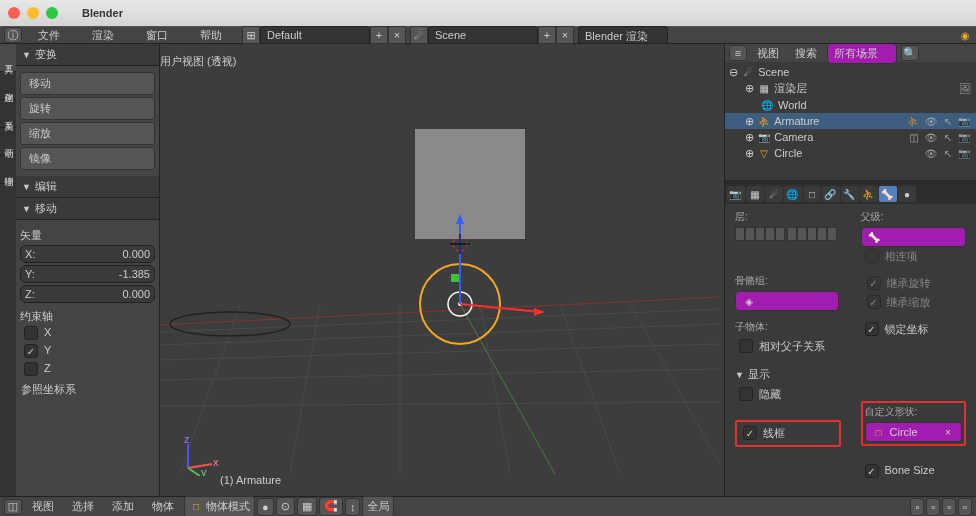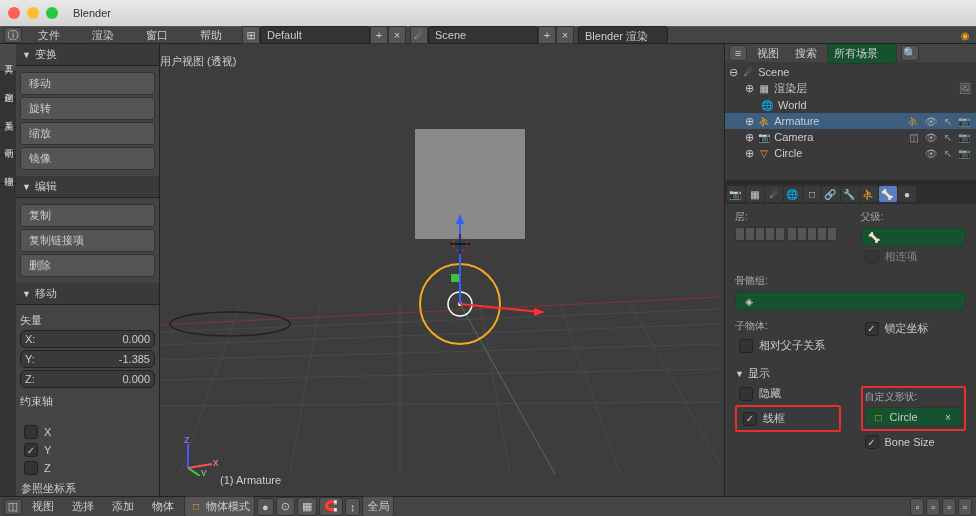--- a/index.html
+++ b/index.html
@@ -2,42 +2,42 @@
 <html><head>
 <meta charset="utf-8">
 <style>
 *{margin:0;padding:0;box-sizing:border-box;font-family:sans-serif;font-size:11px;color:#ccc;-webkit-user-select:none;user-select:none}
 body{background:#393939;width:976px;height:516px;overflow:hidden;position:relative}
 .titlebar{height:26px;background:linear-gradient(#e8e8e8,#d4d4d4);display:flex;align-items:center;padding:0 8px;gap:7px}
 .traffic-light{width:12px;height:12px;border-radius:50%}
 .tl-red{background:#ff5f57}
 .tl-yellow{background:#ffbd2e}
 .tl-green{background:#28c940}
-.app-title{color:#333;font-weight:normal;margin-left:8px}
+.app-title{color:#333;font-weight:bold;margin-left:17px}
 .info-header{height:18px;background:#444;border-top:1px solid #555;border-bottom:1px solid #222;display:flex;align-items:center;padding:0 4px}
 .info-header-menu{display:flex;gap:0}
 .menu-item{padding:2px 16px;cursor:pointer}
 .icon-btn{width:18px;height:16px;background:#555;border:1px solid #333;border-radius:3px;display:flex;align-items:center;justify-content:center;cursor:pointer}
 .layout-field{display:flex;align-items:center;gap:0;margin-left:4px}
 .layout-input{background:#333;border:1px solid #222;height:18px;padding:2px 6px;min-width:110px;border-radius:3px}
 .small-btn{width:18px;height:18px;background:#555;border:1px solid #333;display:flex;align-items:center;justify-content:center;cursor:pointer}
 .header-right{margin-left:auto;display:flex;align-items:center;gap:8px;font-size:10px}
 .main{display:flex;height:calc(516px - 26px - 18px - 20px)}
 .tool-tabs{width:16px;background:#333;display:flex;flex-direction:column}
 .tool-tab{height:28px;writing-mode:vertical-rl;text-align:center;font-size:9px;border-bottom:1px solid #222;cursor:pointer;padding:2px 1px}
 .tool-tab.active{background:#4a4a4a}
 .tool-panel{width:144px;background:#444;border-right:1px solid #222;overflow:hidden}
 .panel-header{background:#3a3a3a;padding:3px 6px;display:flex;align-items:center;border-bottom:1px solid #222;cursor:pointer}
 .panel-header .tri{margin-right:4px;font-size:9px}
 .panel-body{padding:4px}
 .tool-btn{background:#555;border:1px solid #333;border-radius:3px;padding:3px 8px;margin:2px 0;display:block;text-align:left;cursor:pointer}
 .num-field{display:flex;background:#3a3a3a;border:1px solid #222;border-radius:6px;margin:2px 0;height:18px;align-items:center;padding:0 4px}
 .num-field .lbl{flex:0 0 20px}
 .num-field .val{flex:1;text-align:right}
-.check-row{display:flex;align-items:center;padding:2px 4px;gap:6px}
+.check-row{display:flex;align-items:flex-start;padding:2px 4px;gap:6px}
 .checkbox{width:14px;height:14px;background:#333;border:1px solid #222;border-radius:3px;display:flex;align-items:center;justify-content:center;font-size:10px}
 .checkbox.checked::before{content:"✓";color:#ccc}
 .viewport{flex:1;background:#3d3d3d;position:relative;overflow:hidden}
 .viewport-label{position:absolute;top:10px;left:0;font-size:11px}
 .obj-label{position:absolute;bottom:10px;left:60px}
 .axis-gizmo{position:absolute;left:20px;bottom:20px;width:40px;height:40px}
 .right-panel{width:252px;display:flex;flex-direction:column;border-left:1px solid #222}
 .outliner{height:140px;background:#3a3a3a;border-bottom:4px solid #2a2a2a;overflow:hidden}
 .outliner-header{height:18px;background:#444;display:flex;align-items:center;padding:0 4px;gap:4px}
 .outliner-body{padding:2px 0}
@@ -50,22 +50,22 @@
 .props{flex:1;background:#3a3a3a;overflow:hidden}
 .props-tabs{height:20px;background:#2e2e2e;display:flex;padding:2px;gap:1px}
 .prop-tab{width:18px;height:16px;background:#3a3a3a;border-radius:2px;display:flex;align-items:center;justify-content:center;cursor:pointer;font-size:10px}
 .prop-tab.active{background:#5680c2}
 .props-body{padding:6px 10px}
 .prop-section{margin-bottom:8px}
 .prop-label{font-size:10px;margin-bottom:3px;color:#aaa}
 .layer-grid{display:flex;gap:2px}
 .layer-col{display:flex}
 .layer-btn{width:10px;height:14px;background:#555;border:1px solid #333}
-.dropdown{background:#14532d;border:1px solid #333;border-radius:4px;padding:2px 6px;display:flex;align-items:center;gap:4px;min-width:90px}
-.highlight-box{border:2px solid #e03030;padding:2px;margin:2px 0;border-radius:2px}
+.dropdown{background:#a21caf;border:1px solid #333;border-radius:4px;padding:2px 6px;display:flex;align-items:center;gap:4px;min-width:90px}
+.highlight-box{border:2px solid #e03030;padding:2px;margin:16px 0;border-radius:2px}
 .footer{height:20px;background:#444;border-top:1px solid #222;display:flex;align-items:center;padding:0 4px;gap:2px}
 .footer-menu{padding:2px 8px;cursor:pointer}
 .footer-btn{background:#555;border:1px solid #333;border-radius:3px;padding:2px 4px;display:flex;align-items:center;gap:3px;cursor:pointer}
 .mini-icon{width:14px;height:14px;display:inline-flex;align-items:center;justify-content:center;font-size:10px}
 svg{display:block}
 .disabled{opacity:.5}
 </style>
 </head>
 <body>
 
@@ -122,44 +122,39 @@
     <div class="panel-body">
       <div class="tool-btn">移动</div>
       <div class="tool-btn">旋转</div>
       <div class="tool-btn">缩放</div>
       <div class="tool-btn">镜像</div>
     </div>
     <div class="panel-header">
         <span class="tri">▼</span>
         <span>编辑</span>
       </div>
-    <div class="panel-body">
-      <div class="tool-btn">复制</div>
-      <div class="tool-btn">复制链接项</div>
-      <div class="tool-btn">删除</div>
-    </div>
     <div class="panel-header">
         <span class="tri">▼</span>
         <span>移动</span>
       </div>
     <div class="panel-body">
       <div style="margin:4px 0 2px">矢量</div>
       <div class="num-field">
           <span class="lbl">X:</span>
           <span class="val">0.000</span>
         </div>
       <div class="num-field">
           <span class="lbl">Y:</span>
           <span class="val">-1.385</span>
         </div>
       <div class="num-field">
           <span class="lbl">Z:</span>
           <span class="val">0.000</span>
         </div>
-      <div style="margin:6px 0 14px">约束轴</div>
+      <div style="margin:6px 0 0">约束轴</div>
       <div class="check-row">
           <div class="checkbox"></div>
           <span>X</span>
         </div>
       <div class="check-row">
           <div class="checkbox checked"></div>
           <span>Y</span>
         </div>
       <div class="check-row">
           <div class="checkbox"></div>
@@ -331,20 +326,30 @@
               </div>
           </div>
         </div>
         <div style="display:flex;gap:24px">
           <div class="prop-section" style="flex:1">
             <div class="prop-label">骨骼组:</div>
             <div class="dropdown">
                 <span class="mini-icon">◈</span>
               </div>
           </div>
+          <div class="prop-section" style="flex:1">
+            <div class="check-row disabled">
+                <div class="checkbox checked"></div>
+                <span>继承旋转</span>
+              </div>
+            <div class="check-row disabled">
+                <div class="checkbox checked"></div>
+                <span>继承缩放</span>
+              </div>
+          </div>
         </div>
         <div style="display:flex;gap:20px">
           <div class="prop-section" style="flex:1">
             <div class="prop-label">子物体:</div>
             <div class="check-row">
                 <div class="checkbox"></div>
                 <span>相对父子关系</span>
               </div>
           </div>
           <div class="prop-section" style="flex:1">

